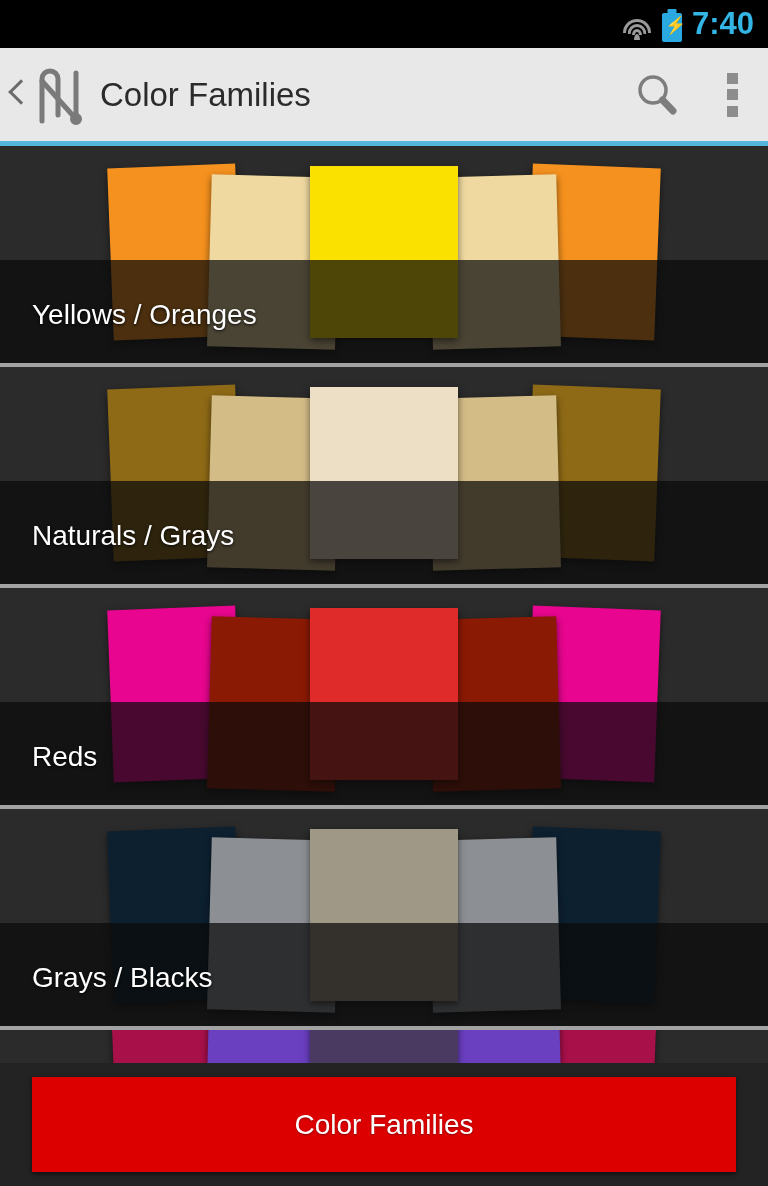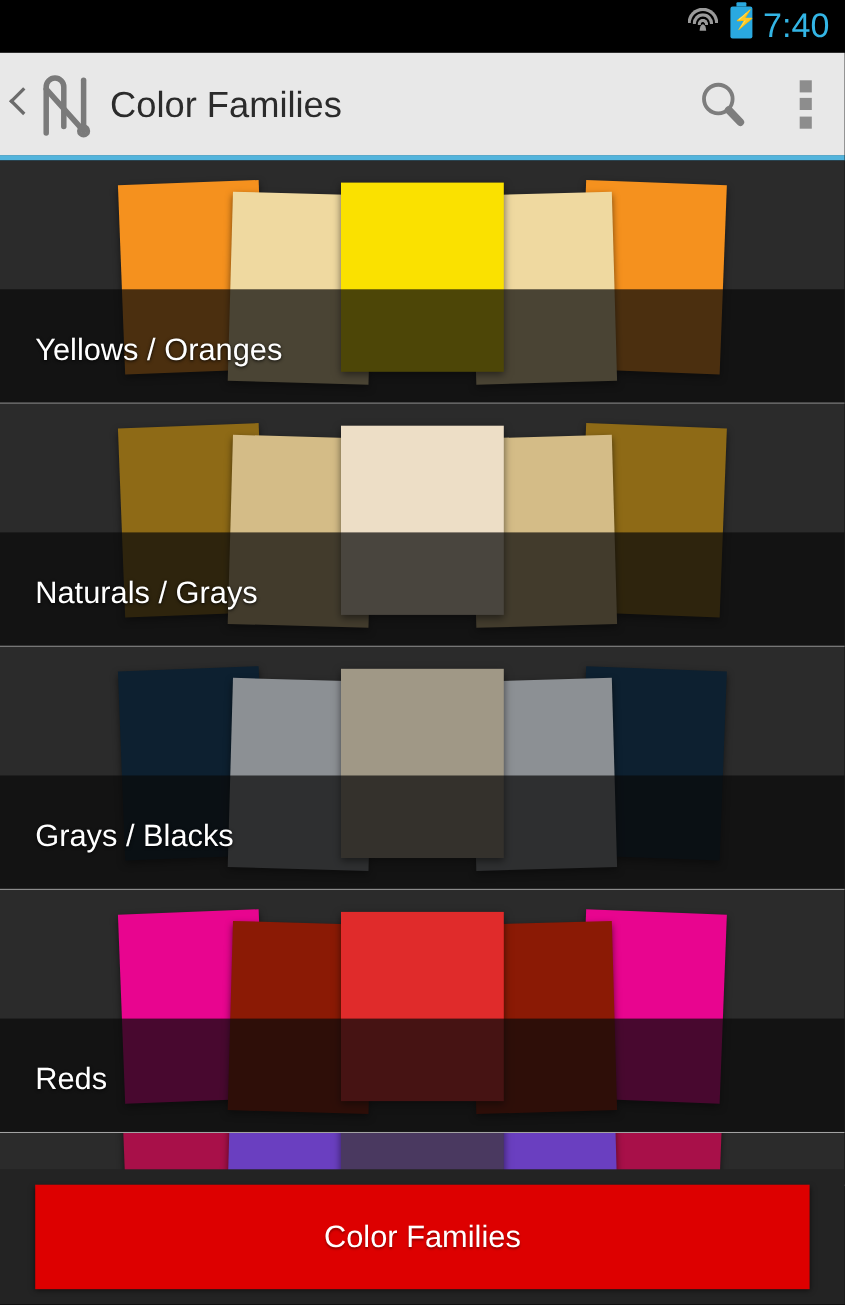--- a/index.html
+++ b/index.html
@@ -11,21 +11,21 @@
     position:relative;
   }
 
   
   .statusbar{
     height:48px; width:100%;
     background:#000;
     display:flex; align-items:center; justify-content:flex-end;
     padding-right:14px;
   }
-  .sb-icons{ display:flex; align-items:flex-start; gap:10px; }
+  .sb-icons{ display:flex; align-items:flex-end; gap:10px;font-weight:bold; }
   .wifi-icon{ width:30px; height:24px; position:relative; }
   .wifi-icon span{
     position:absolute; left:50%; transform:translateX(-50%);
     border:3px solid #9a9a9a; border-bottom:none;
     border-radius:50% 50% 0 0 / 100% 100% 0 0;
     background:transparent;
   }
   .wifi-icon .a{ width:28px; height:14px; top:1px; }
   .wifi-icon .b{ width:19px; height:10px; top:6px; }
   .wifi-icon .c{ width:10px; height:6px; top:11px; }
@@ -82,21 +82,21 @@
   .accent-line{ height:5px; width:100%; background:#53b4dc; }
 
   
   .list{
     position:absolute; left:0; right:0; top:146px; bottom:0;
     background:#1b1b1b; overflow:hidden;
   }
   .row{
     position:relative; height:221px; width:100%;
     background:#2b2b2b; overflow:hidden;
-    border-bottom:1px solid #a3a3a3;
+    border-bottom:4px solid #a3a3a3;
   }
   .row .fan{
     position:absolute; left:0; right:0; top:8px; height:190px;
     display:flex; align-items:flex-start; justify-content:center;
   }
   .swatch{
     width:128px; height:172px; flex:0 0 auto;
     margin:0 -14px;
     box-shadow:0 3px 7px rgba(0,0,0,.55);
   }
@@ -205,40 +205,40 @@
         <div class="swatch s2" style="background: rgb(212, 188, 135);"></div>
         <div class="swatch s3" style="background: rgb(237, 222, 198);"></div>
         <div class="swatch s4" style="background: rgb(212, 188, 135);"></div>
         <div class="swatch s5" style="background: rgb(142, 106, 22);"></div>
       </div>
       <div class="shade"></div>
       <div class="label">Naturals / Grays</div>
     </div>
     <div class="row">
       <div class="fan">
+        <div class="swatch s1" style="background: rgb(232, 5, 143);"></div>
+        <div class="swatch s2" style="background: rgb(139, 26, 5);"></div>
+        <div class="swatch s3" style="background: rgb(224, 43, 43);"></div>
+        <div class="swatch s4" style="background: rgb(139, 26, 5);"></div>
+        <div class="swatch s5" style="background: rgb(232, 5, 143);"></div>
+      </div>
+      <div class="shade"></div>
+      <div class="label">Reds</div>
+    </div>
+    <div class="row">
+      <div class="fan">
         <div class="swatch s1" style="background: rgb(13, 32, 48);"></div>
         <div class="swatch s2" style="background: rgb(140, 144, 148);"></div>
         <div class="swatch s3" style="background: rgb(160, 152, 134);"></div>
         <div class="swatch s4" style="background: rgb(140, 144, 148);"></div>
         <div class="swatch s5" style="background: rgb(13, 32, 48);"></div>
       </div>
       <div class="shade"></div>
       <div class="label">Grays / Blacks</div>
     </div>
-    <div class="row">
-      <div class="fan">
-        <div class="swatch s1" style="background: rgb(232, 5, 143);"></div>
-        <div class="swatch s2" style="background: rgb(139, 26, 5);"></div>
-        <div class="swatch s3" style="background: rgb(224, 43, 43);"></div>
-        <div class="swatch s4" style="background: rgb(139, 26, 5);"></div>
-        <div class="swatch s5" style="background: rgb(232, 5, 143);"></div>
-      </div>
-      <div class="shade"></div>
-      <div class="label">Reds</div>
-    </div>
     <div class="row row-partial">
       <div class="fan">
         <div class="swatch s1" style="background: rgb(168, 16, 73);"></div>
         <div class="swatch s2" style="background: rgb(106, 63, 192);"></div>
         <div class="swatch s3" style="background: rgb(74, 57, 96);"></div>
         <div class="swatch s4" style="background: rgb(106, 63, 192);"></div>
         <div class="swatch s5" style="background: rgb(168, 16, 73);"></div>
       </div>
     </div>
   </div>

